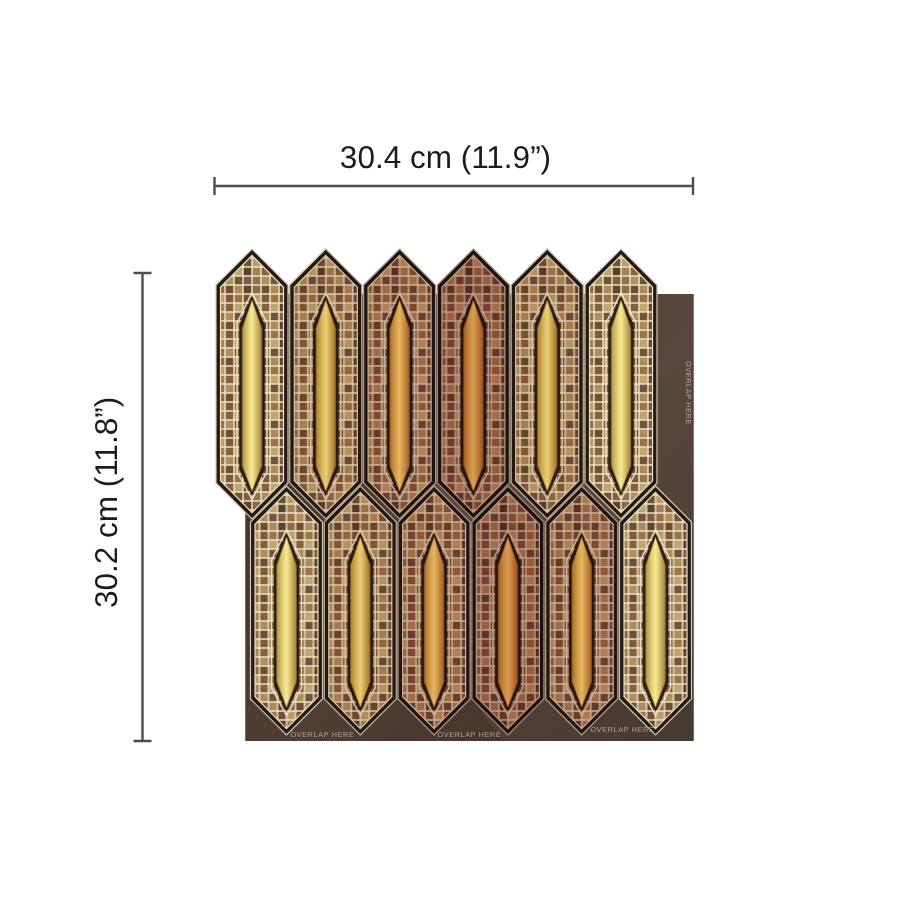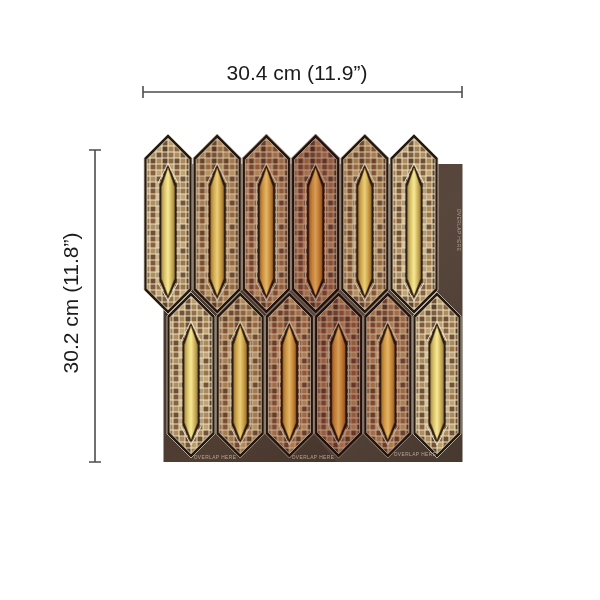--- a/index.html
+++ b/index.html
@@ -1,17 +1,17 @@
 <!DOCTYPE html>
 <html><head>
 <meta charset="utf-8">
 <style>
   html,body{margin:0;padding:0;background:#ffffff;}
   body{width:600px;height:600px;font-family:"Liberation Sans",sans-serif;}
-  .stage{position:relative;width:600px;height:560px;background:#ffffff;overflow:hidden;}
+  .stage{position:relative;width:600px;height:560px;background:#ffffff;overflow:hidden;margin-top:32px;}
   svg{display:block;}
   .dim-line{stroke:#4e4e4e;stroke-width:1.6;fill:none;}
   .dim-label{fill:#1b1b1b;font-size:21px;font-family:"Liberation Sans",sans-serif;}
   .overlap-label{fill:#b7a692;font-size:4.8px;letter-spacing:.45px;font-family:"Liberation Sans",sans-serif;}
   .picket{}
   .vA{filter:brightness(1.12) saturate(.82) hue-rotate(6deg);}
   .vB{}
   .vC{filter:brightness(.9) saturate(1.15) hue-rotate(-8deg);}
   .vD{filter:brightness(.8) saturate(1.28) hue-rotate(-14deg);}
 </style>

